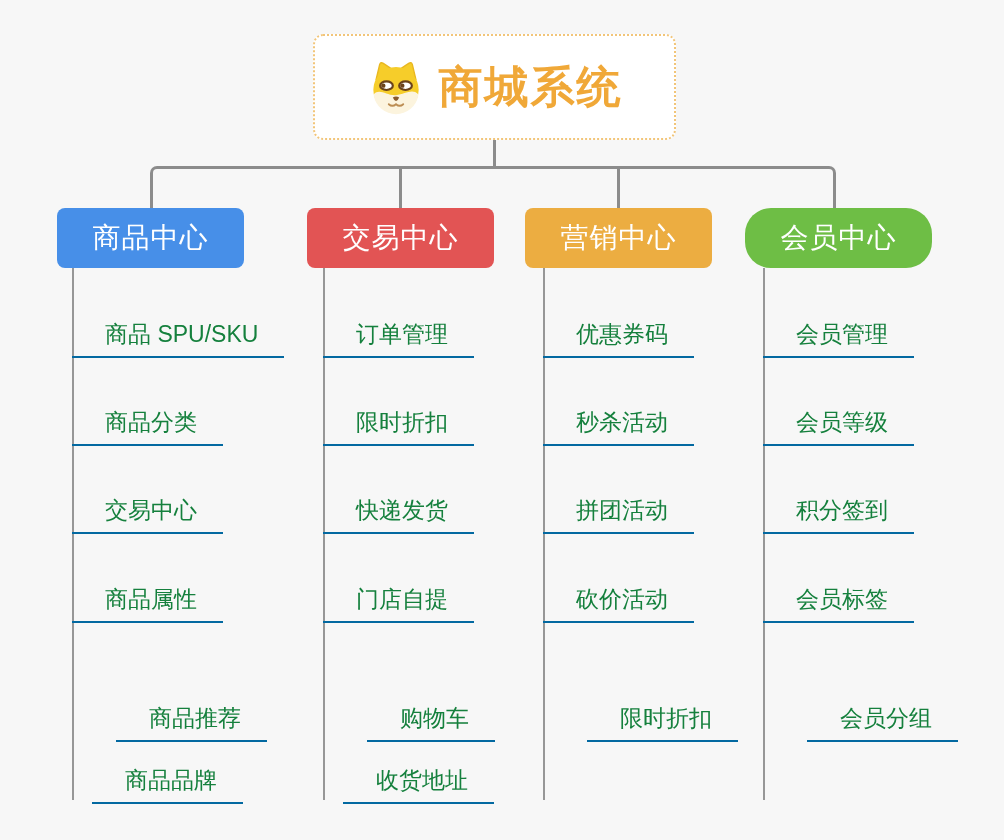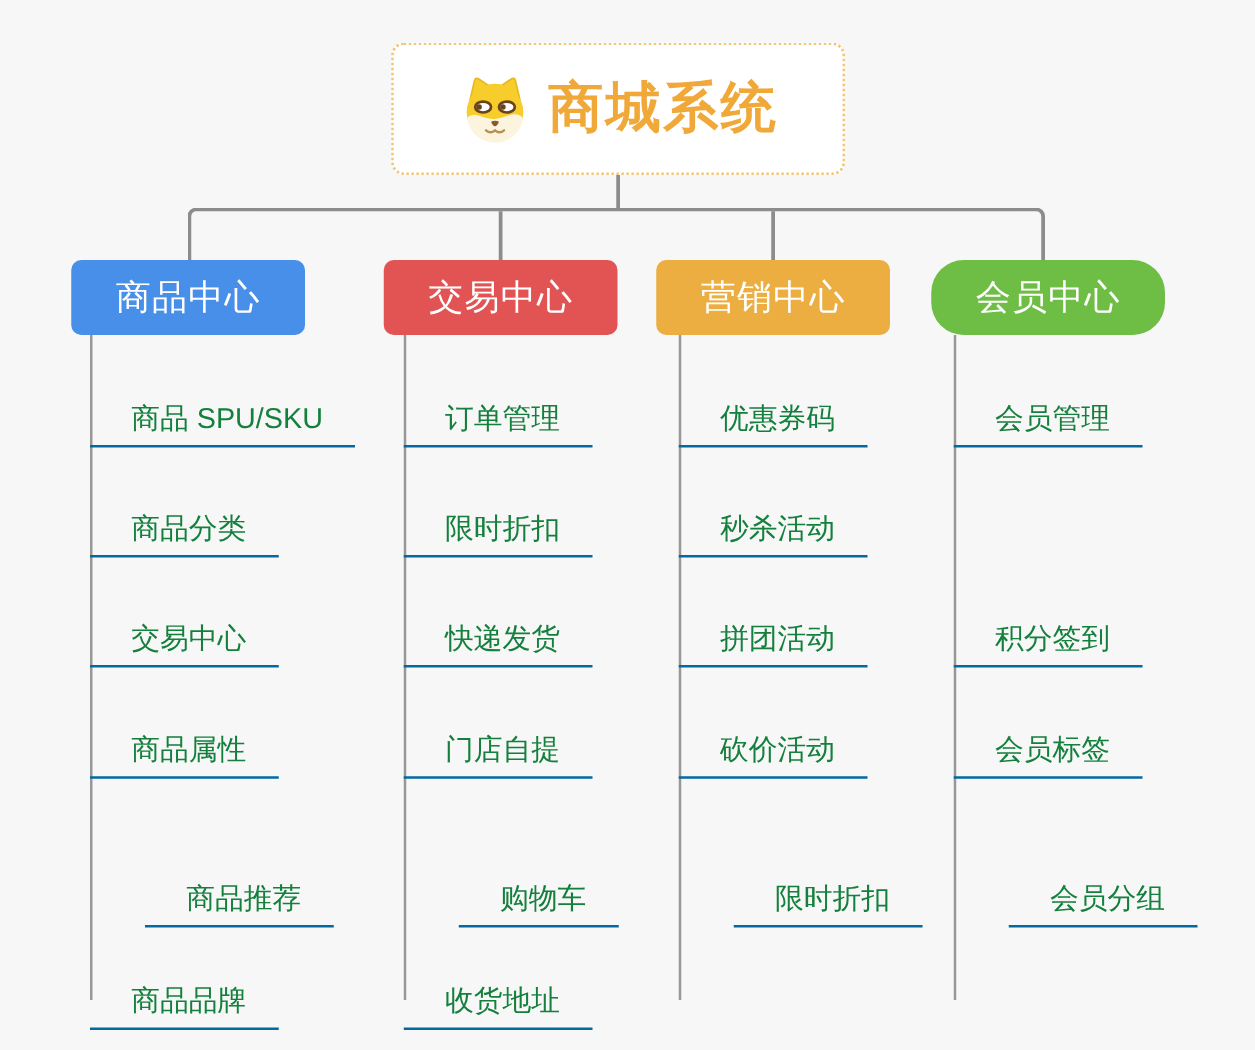--- a/index.html
+++ b/index.html
@@ -60,21 +60,21 @@
     position:absolute;
     padding:0 26px 6px 33px;
     line-height:32px;
     font-size:23px;color:#15803d;
     border-bottom:2px solid #0369a1;
     white-space:nowrap;
     cursor:pointer;
   }
   .c0{left:72px;} .c1{left:323px;} .c2{left:543px;} .c3{left:763px;}
   .r0{top:318px;} .r1{top:406px;} .r2{top:494px;}
-  .r3{top:583px;} .r4{top:702px;margin-left:44px;} .r5{top:784px;}
+  .r3{top:583px;} .r4{top:702px;margin-left:44px;} .r5{top:764px;margin-left:20px;}
 </style>
 </head>
 <body>
 
 <div class="canvas">
 
   <div class="stem"></div>
   <div class="bracket"></div>
   <div class="drop drop-2"></div>
   <div class="drop drop-3"></div>
@@ -132,17 +132,18 @@
   <div class="item c1 r4">购物车</div>
   <div class="item c1 r5">收货地址</div>
 
   <div class="item c2 r0">优惠券码</div>
   <div class="item c2 r1">秒杀活动</div>
   <div class="item c2 r2">拼团活动</div>
   <div class="item c2 r3">砍价活动</div>
   <div class="item c2 r4">限时折扣</div>
 
   <div class="item c3 r0">会员管理</div>
+  <div class="item c3 r1">会员等级</div>
   <div class="item c3 r3">会员标签</div>
   <div class="item c3 r2">积分签到</div>
   <div class="item c3 r4">会员分组</div>
 
 </div>
 
 </body></html>

